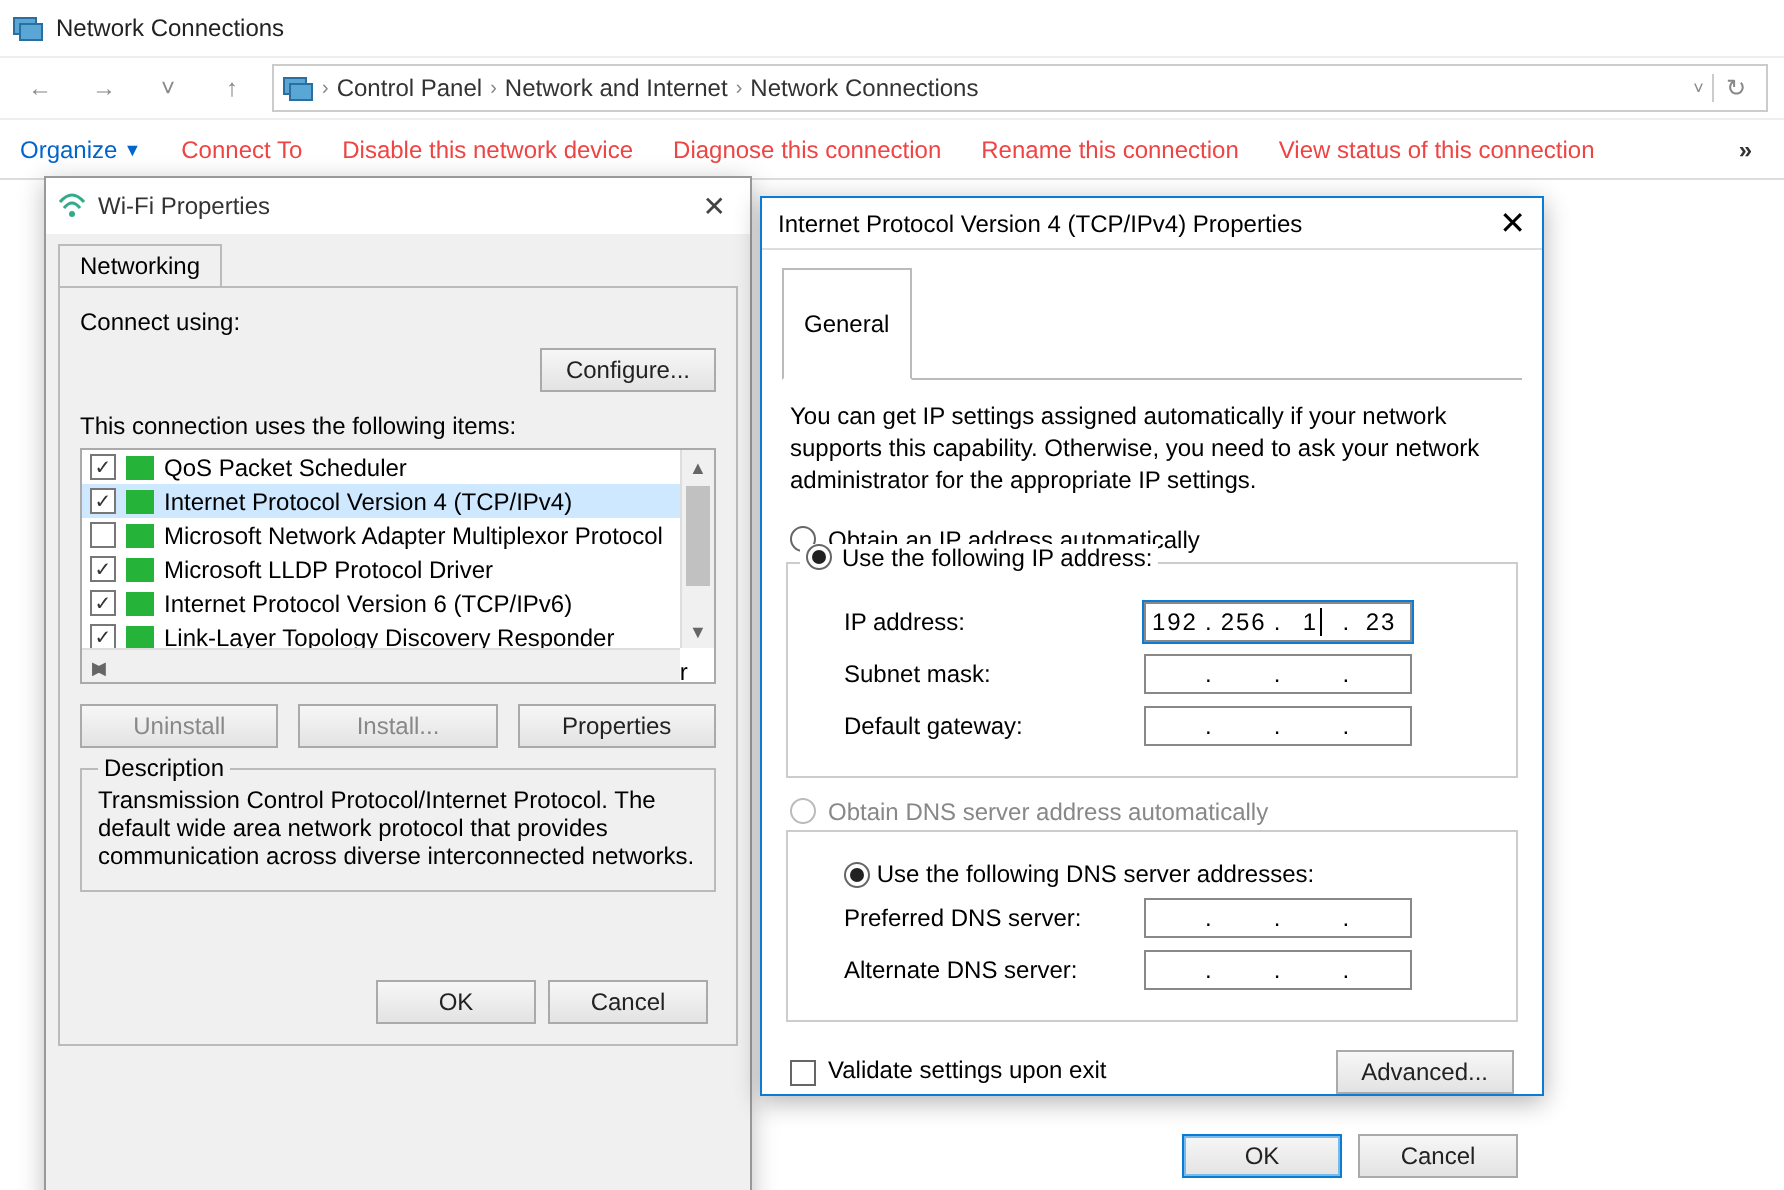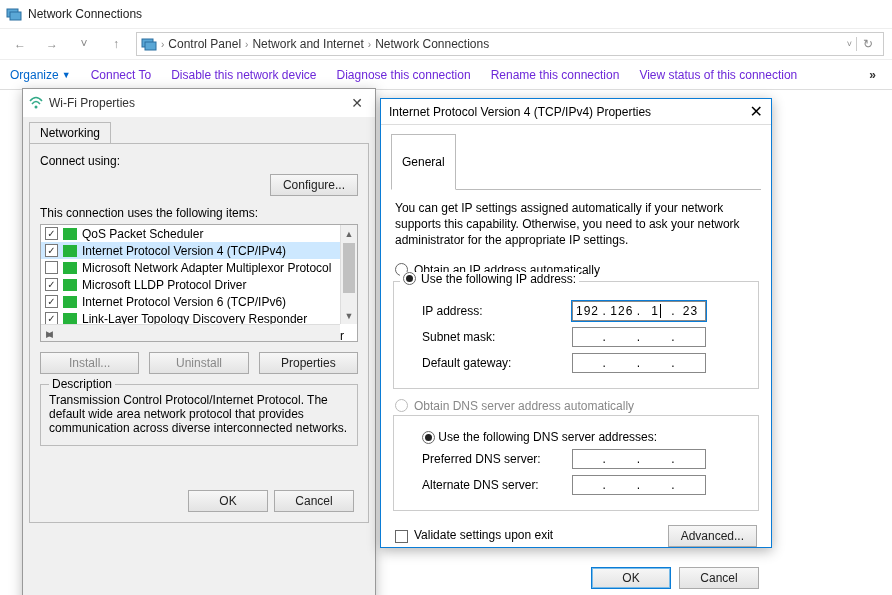--- a/index.html
+++ b/index.html
@@ -8,21 +8,21 @@
   .explorer { position: absolute; top:0; left:0; right:0; height:90px; border-bottom:1px solid #ddd; background:#fff;}
   .titlebar { height:28px; display:flex; align-items:center; padding:0 6px; }
   .titlebar .icon-mon { width:16px;height:16px; margin-right:6px; position:relative;}
   .titlebar-title { color:#222; }
   .nav { height:32px; display:flex; align-items:center; padding:0 8px; gap:8px; border-top:1px solid #eee;border-bottom:1px solid #eee;}
   .arrow-btn { width:24px;height:24px; display:flex;align-items:center;justify-content:center; color:#888;}
   .breadcrumb { flex:1; height:24px; border:1px solid #ccc; display:flex; align-items:center; padding:0 4px; gap:4px;}
   .crumb {color:#333;}
   .crumb-sep {color:#888; font-size:10px;}
   .toolbar { height:30px; display:flex; align-items:center; gap:20px; padding:0 10px;}
-  .toolbar a { color:#6d28d9; background:none;}
+  .toolbar a { color:#ef4444; background:none;}
   .org { color:#0066cc; display:flex; align-items:center; gap:3px;}
   .chev-down { font-size:9px;}
   .elide { margin-left:auto; color:#333;font-weight:bold;padding:0 6px;}
 
   
   .dlg1 { position:absolute; top:88px; left:22px; width:354px; height:568px; border:1px solid #999; background:#f0f0f0; box-shadow:0 3px 12px rgba(0,0,0,0.25);}
   .dlg-title { height:28px; display:flex; align-items:center; padding:0 6px; background:#fff;}
   .dlg-title .t {margin-left:6px; color:#333;}
   .dlg-title .x {margin-left:auto; font-size:14px; color:#444; padding:0 6px;}
   .tabrow { padding:4px 6px 0 6px;}
@@ -191,22 +191,22 @@
         <div class="sb-arrow" style="top:0">▲</div>
         <div class="sb-thumb"></div>
         <div class="sb-arrow" style="bottom:0">▼</div>
       </div>
       <div class="scrollbar-h">
         <div class="sb-arrow" style="left:0;width:17px">◀</div>
         <div class="sb-arrow" style="right:0;width:17px">▶</div>
       </div>
     </div>
     <div class="btnrow">
+      <span class="btn dis">Uninstall</span>
       <span class="btn dis">Install...</span>
-      <span class="btn dis">Uninstall</span>
       <span class="btn">Properties</span>
     </div>
     <div class="desc-group">
       <span class="legend">Description</span>
       <div>Transmission Control Protocol/Internet Protocol. The default wide area network protocol that provides communication across diverse interconnected networks.</div>
     </div>
     <div class="dlg1-footer">
       <span class="btn">OK</span>
       <span class="btn">Cancel</span>
     </div>
@@ -229,21 +229,21 @@
     <div class="ip-group">
       <div class="grp-radio">
         <span class="radio on"></span>
         <span>Use the following IP address:</span>
       </div>
       <div class="field-row">
         <span class="flabel">IP address:</span>
         <span class="ip-input focus">
           <span class="ip-oct">192</span>
             <span class="ip-dot">.</span>
-          <span class="ip-oct">126</span>
+          <span class="ip-oct">256</span>
             <span class="ip-dot">.</span>
           <span class="ip-oct"><span>1</span><span style="border-left:1px solid #000;margin-left:1px"></span></span>
             <span class="ip-dot">.</span>
           <span class="ip-oct">23</span>
         </span>
       </div>
       <div class="field-row">
         <span class="flabel">Subnet mask:</span>
         <span class="ip-input">
             <span class="ip-oct"></span>

